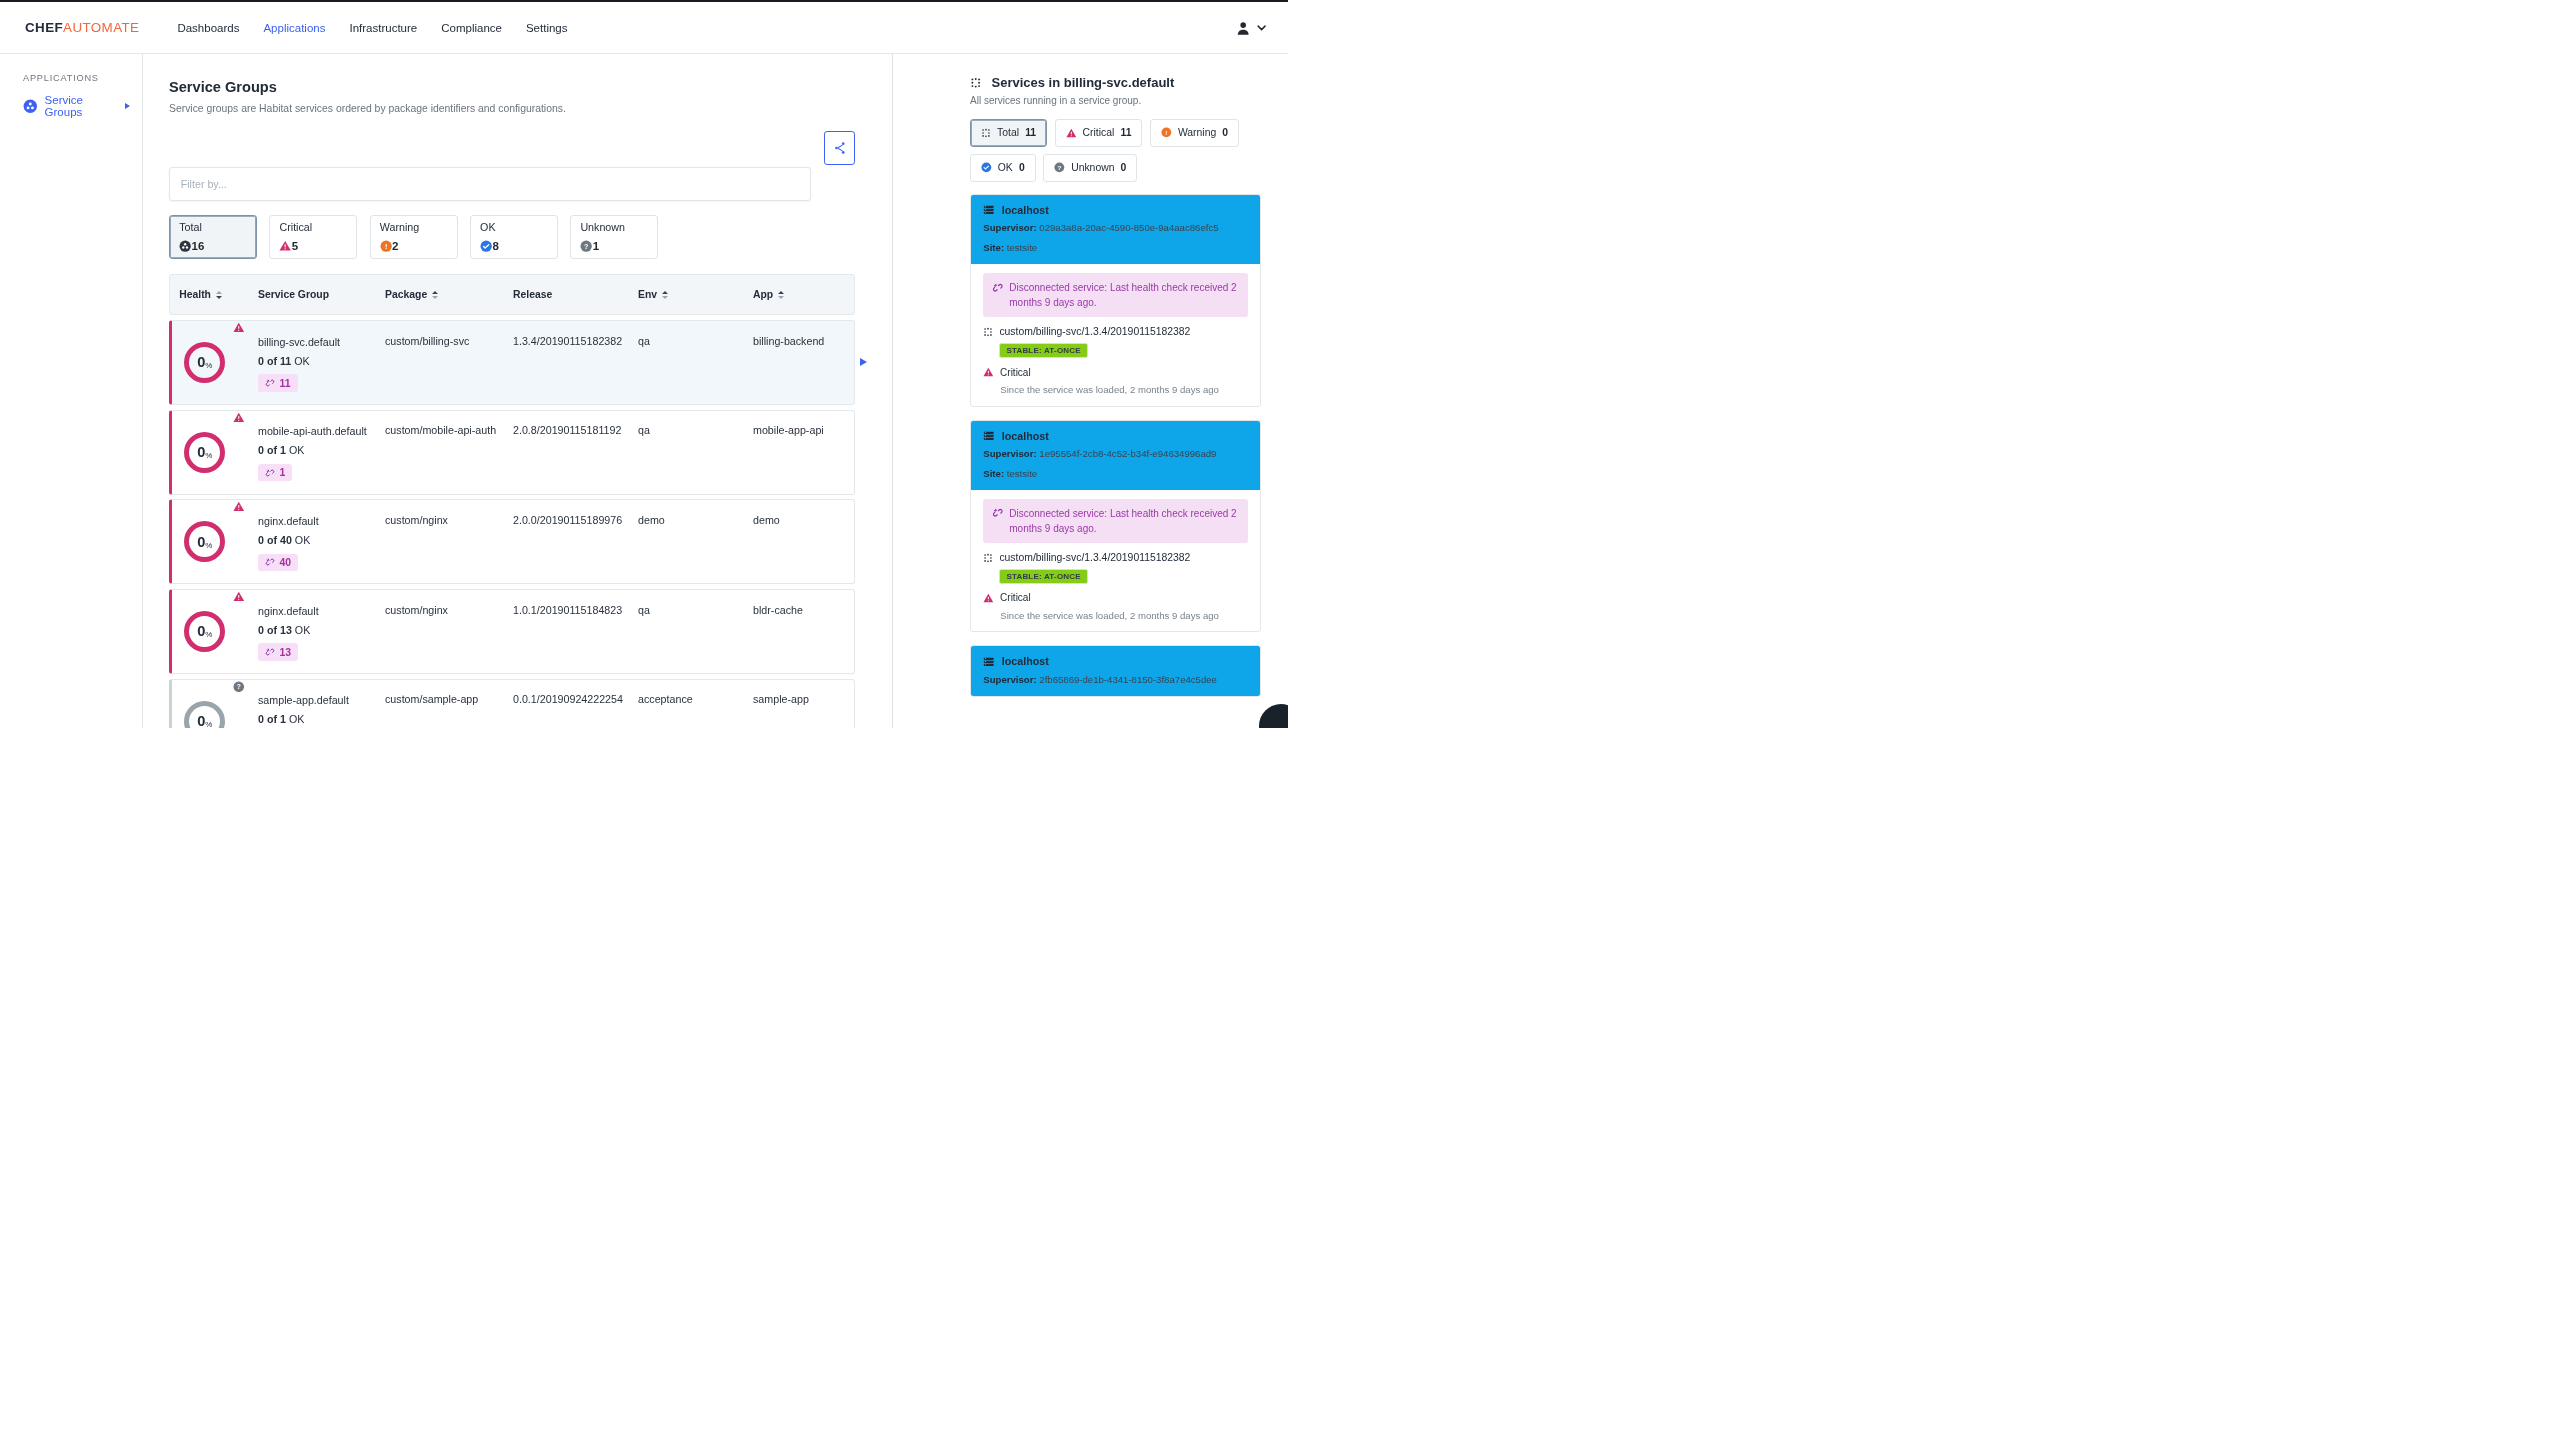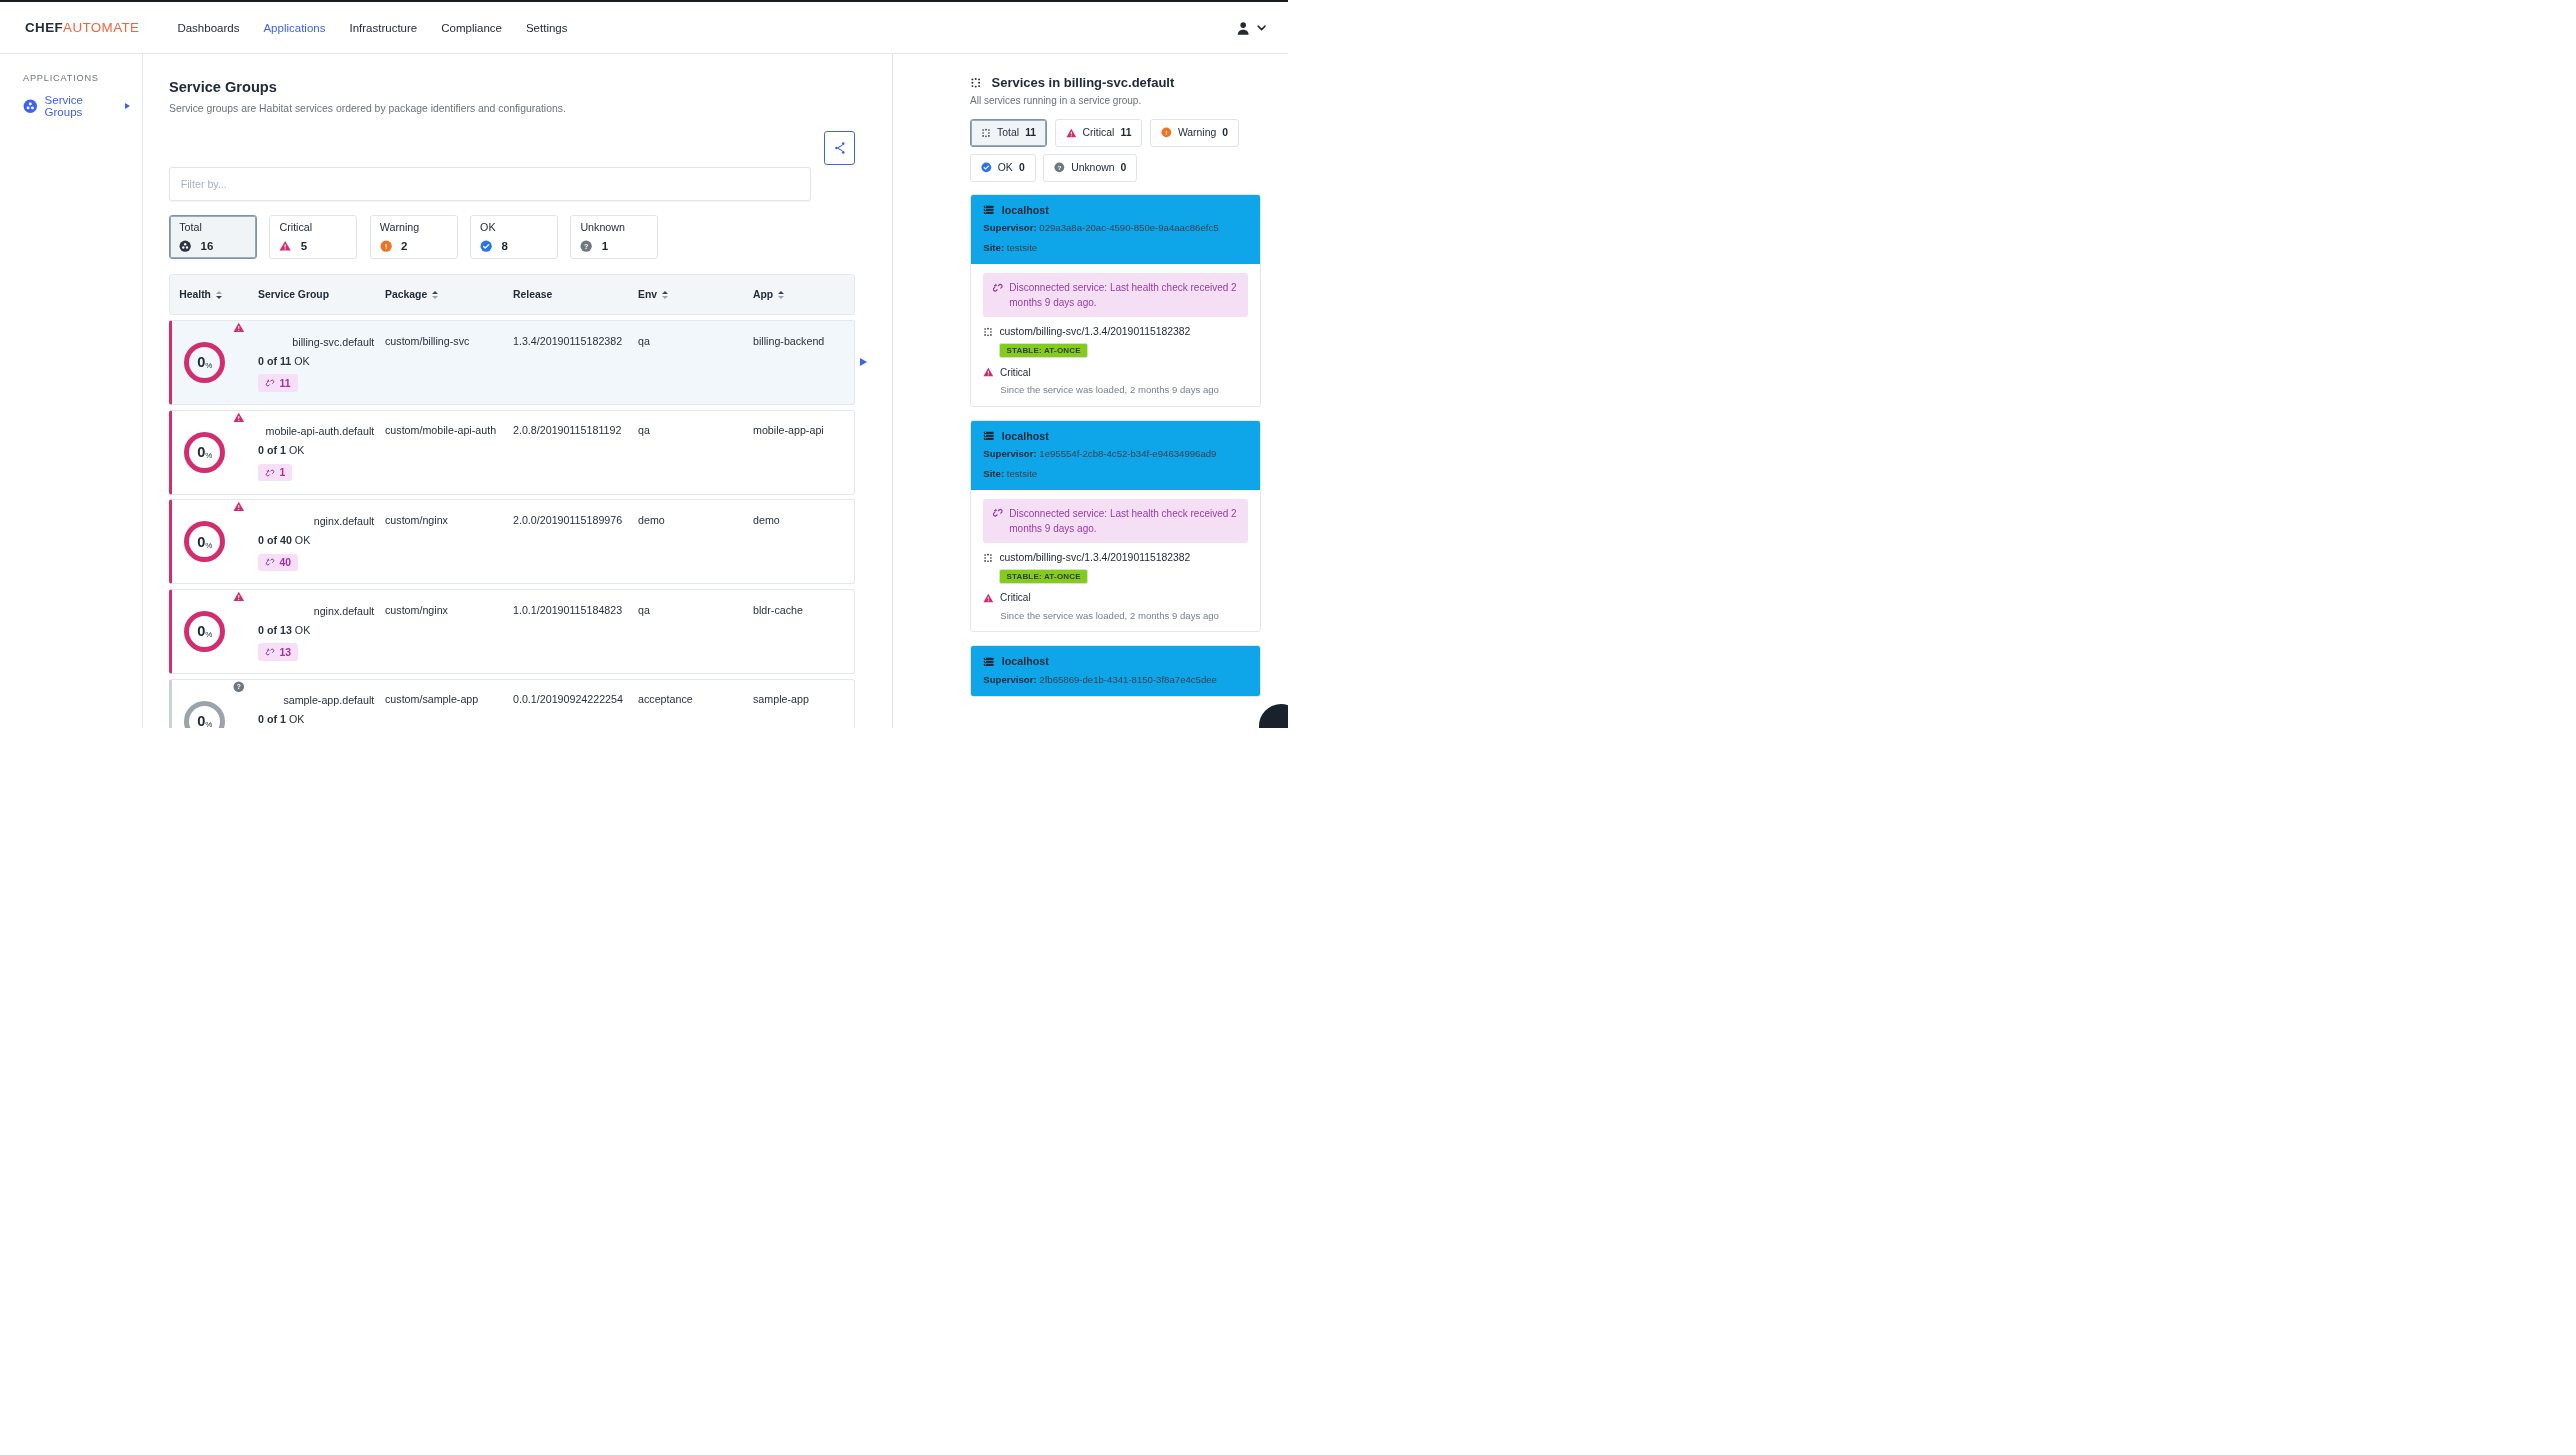--- a/index.html
+++ b/index.html
@@ -35,21 +35,21 @@
 
   .filter-row { margin-top:17px; display:flex; gap:13px; align-items:stretch; }
   .filter-input { flex:1; height:34px; border:0.8px solid #E2E6E9; border-radius:3.1px; padding:0 10.7px; font-size:10.7px; color:#222B3A; outline:none; box-shadow:0 0.8px 1.5px rgba(110,120,130,.08); font-family:"Liberation Sans",sans-serif;margin-top:36px; }
   .filter-input::placeholder { color:#A9B1B8; }
   .share-btn { width:31px; height:34px; border:1.2px solid #3D61F1; border-radius:3.1px; background:#fff; display:flex; align-items:center; justify-content:center; cursor:pointer; }
 
   .status-cards { margin-top:14px; display:flex; gap:12.3px; }
   .scard { width:88px; height:44px; border:0.8px solid #DFE4E8; border-radius:3.1px; background:#fff; padding:5.4px 9.2px 6.1px; display:flex; flex-direction:column; justify-content:space-between; cursor:pointer; }
   .scard.selected { border-color:#7E93A7; background:#F1F4F6; box-shadow:inset 0 0 0 0.8px #7E93A7; }
   .scard .lbl { font-size:10.7px; color:#252E3C; }
-  .scard .cnt-row { display:flex; align-items:flex-start; gap:9px; }
+  .scard .cnt-row { display:flex; align-items:flex-start; gap:0; }
   .scard .cnt { font-size:11.5px; font-weight:700; color:#1E2732; }
 
   
   .tbl { margin-top:15.3px; width:686px; }
   .thead { height:41px; background:#F3F6F8; border:0.8px solid #E3E8EB; border-radius:3.1px; display:flex; align-items:center; font-size:10.4px; font-weight:700; color:#232C39; }
   .col-health { width:88px; padding-left:9.2px; }
   .col-name   { width:127px; }
   .col-pkg    { width:128px; }
   .col-rel    { width:125px; }
   .col-env    { width:115px; }
@@ -65,21 +65,21 @@
   .trow { position:relative; display:flex; margin-top:4.6px; border:0.8px solid #E3E8EB; border-left:3.1px solid #D22E6F; border-radius:3.1px; background:#fff; padding:12.3px 0; cursor:pointer; }
   .trow.selected { background:#F1F7FA; }
   .trow.unknown { border-left-color:#C9D2D4; }
   .trow .cell { padding-top:1.5px; font-size:10.7px; color:#2A323E; padding-right:10.7px; }
   .healthcell { width:86px; display:flex; align-items:center; align-self:center; padding-left:12.3px; gap:7.7px; }
   .donut { width:41px; height:41px; flex:none; border:5.4px solid #D22E6F; border-radius:50%; display:flex; align-items:center; justify-content:center; color:#232C39; }
   .trow.unknown .donut { border-color:#9AA4AB; }
   .donut .n { font-size:14.6px; font-weight:600; }
   .donut .p { font-size:8px; margin-top:7px; }
   .row-statusicon { align-self:flex-start; margin-top:-20px; }
-  .svcname { line-height:1.45;text-align:right; }
+  .svcname { line-height:1.45; }
   .okline { margin-top:4.6px; }
   .okline b { font-weight:700; }
   .okline span.rest { font-weight:400; color:#2A323E; }
   .dbadge { margin-top:7.7px; display:inline-flex; align-items:center; gap:4.6px; background:#F7DFF7; border-radius:3.1px; padding:3.1px 7px; }
   .dbadge .num { font-size:10.4px; font-weight:600; color:#A430A0; }
   .dbadge svg { color:#7E2F9E; }
   .caret-right { position:absolute; right:-13px; top:50%; transform:translateY(-50%); width:0; height:0; border-left:7px solid #3D61F1; border-top:4.6px solid transparent; border-bottom:4.6px solid transparent; }
   .trow.partial { height:7px; padding:0; margin-top:4.6px; border-bottom:none; border-radius:3.1px 3.1px 0 0; }
 
   

